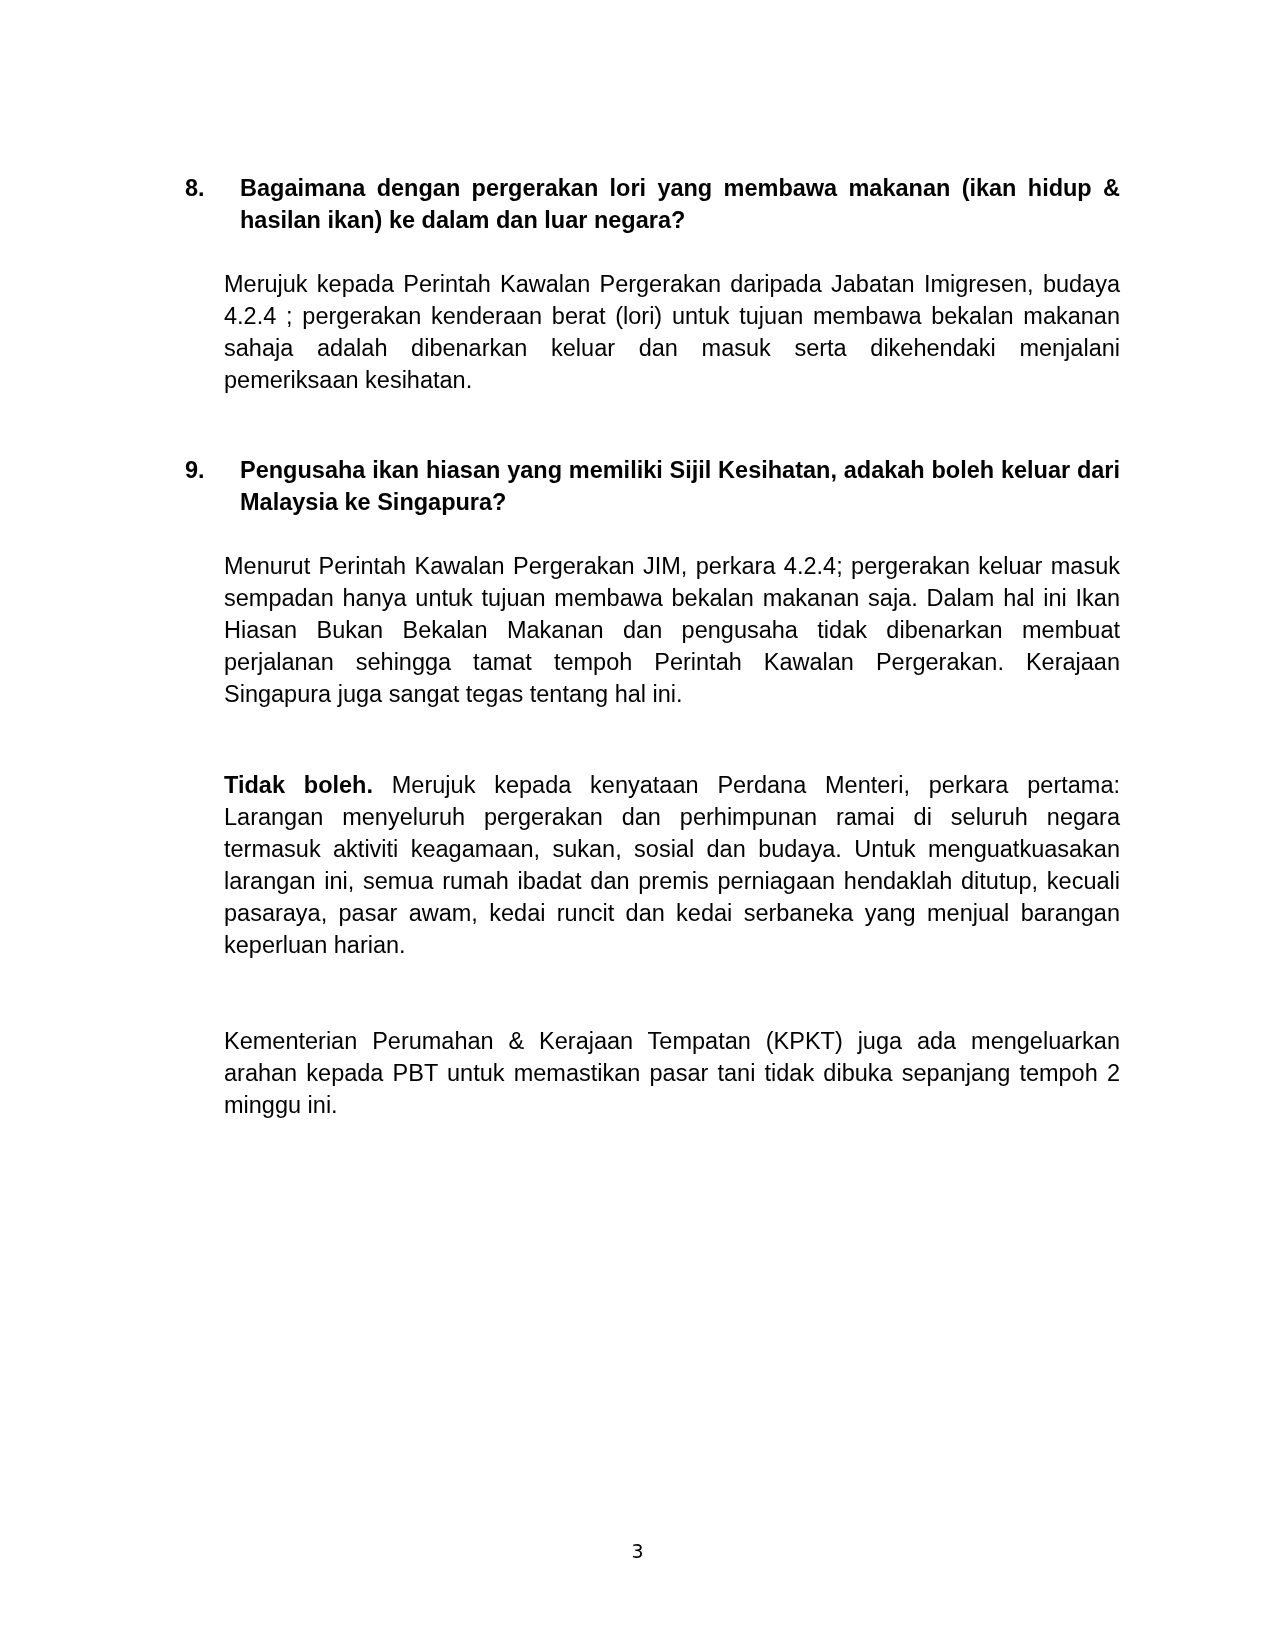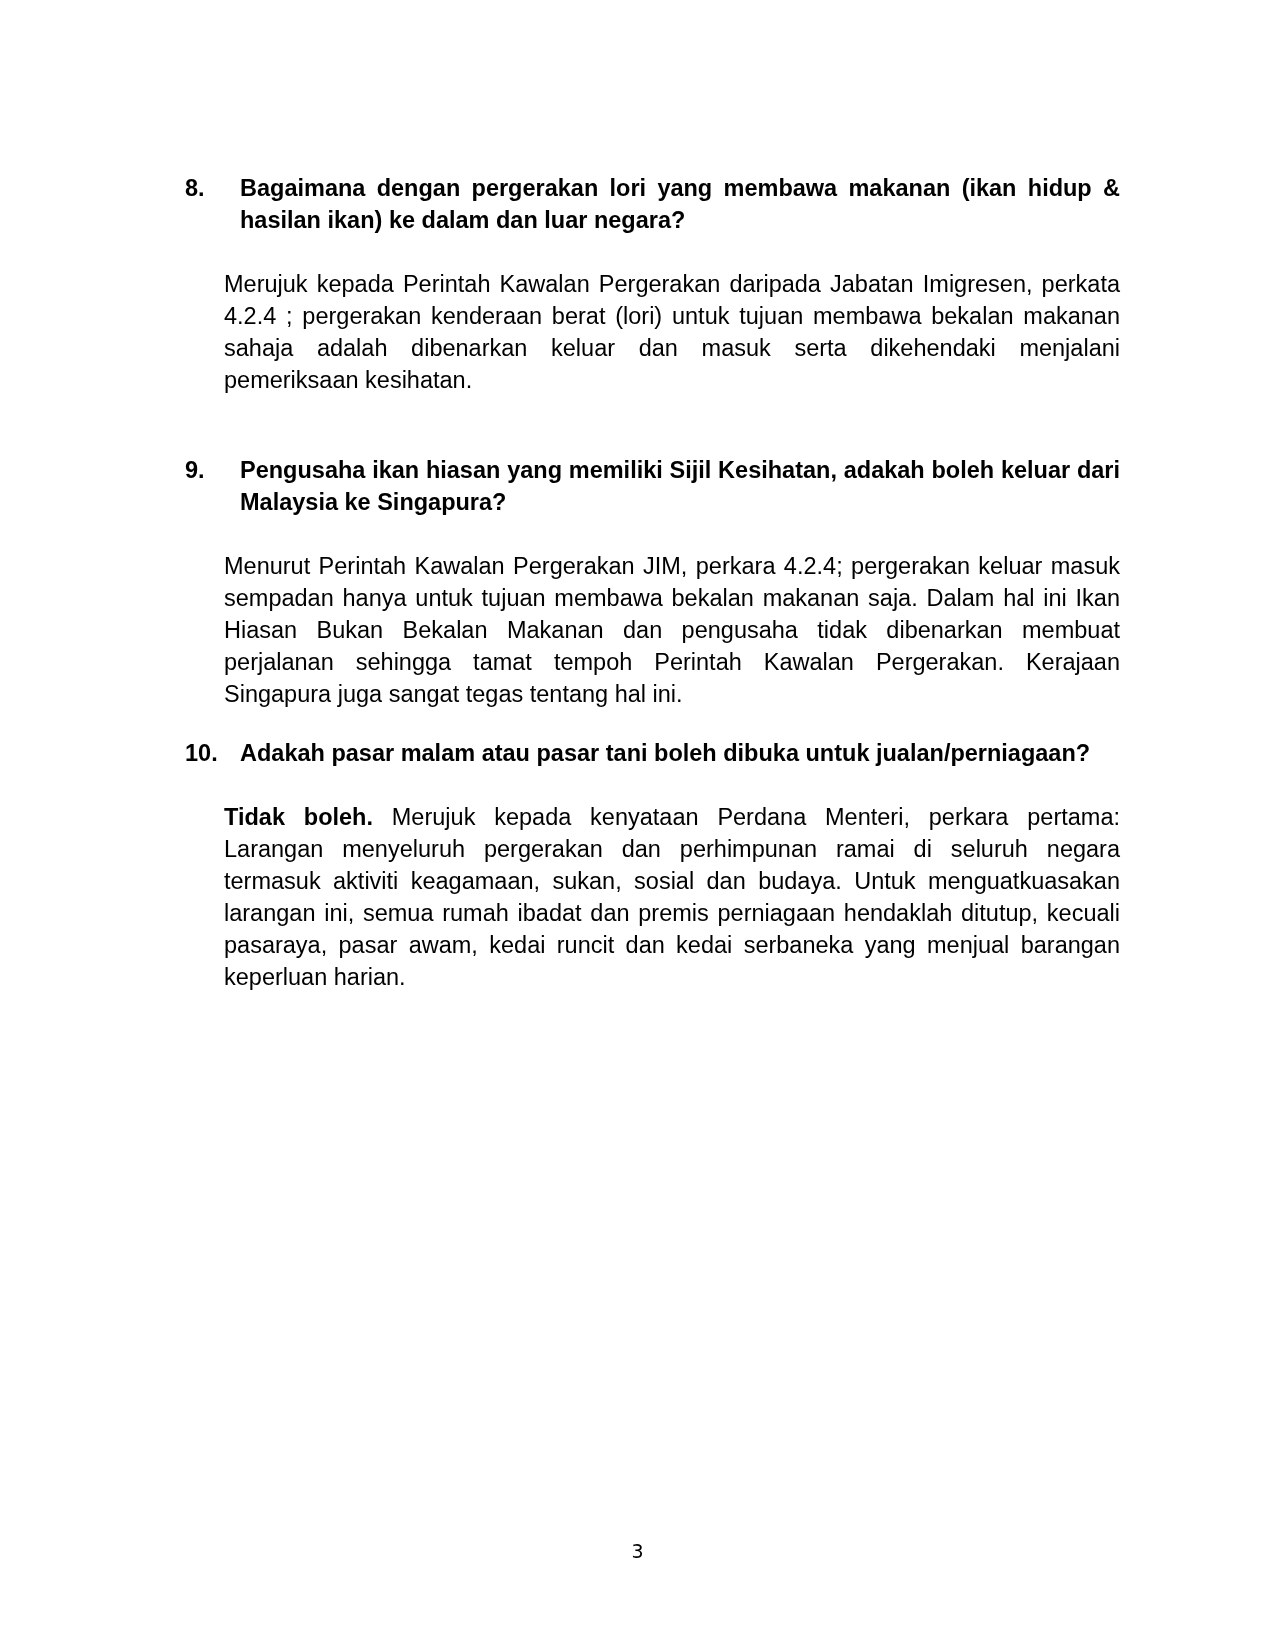--- a/index.html
+++ b/index.html
@@ -18,41 +18,38 @@
 </head>
 <body>
 
 <div class="item" style="top:172px;">
   <div class="q">
     <span class="num">8.</span>
     <span class="qtext">Bagaimana dengan pergerakan lori yang membawa makanan (ikan hidup &amp; hasilan ikan) ke dalam dan luar negara?</span>
   </div>
   <div class="gap"></div>
   <div class="ans">
-    <p>Merujuk kepada Perintah Kawalan Pergerakan daripada Jabatan Imigresen, perkata 4.2.4 ; pergerakan kenderaan berat (lori) untuk tujuan membawa bekalan makanan sahaja adalah dibenarkan keluar dan masuk serta dikehendaki menjalani pemeriksaan kesihatan.</p>
+    <p>Merujuk kepada Perintah Kawalan Pergerakan daripada Jabatan Imigresen, budaya 4.2.4 ; pergerakan kenderaan berat (lori) untuk tujuan membawa bekalan makanan sahaja adalah dibenarkan keluar dan masuk serta dikehendaki menjalani pemeriksaan kesihatan.</p>
   </div>
 </div>
 
 <div class="item" style="top:454px;">
   <div class="q">
     <span class="num">9.</span>
     <span class="qtext">Pengusaha ikan hiasan yang memiliki Sijil Kesihatan, adakah boleh keluar dari Malaysia ke Singapura?</span>
   </div>
   <div class="gap"></div>
   <div class="ans">
     <p>Menurut Perintah Kawalan Pergerakan JIM, perkara 4.2.4; pergerakan keluar masuk sempadan hanya untuk tujuan membawa bekalan makanan saja. Dalam hal ini Ikan Hiasan Bukan Bekalan Makanan dan pengusaha tidak dibenarkan membuat perjalanan sehingga tamat tempoh Perintah Kawalan Pergerakan. Kerajaan Singapura juga sangat tegas tentang hal ini.</p>
   </div>
 </div>
 
 <div class="item" style="top:737px;">
-  <div class="q">
-    <span class="num">10.</span>
-    <span class="qtext" style="text-align:left;">Adakah pasar malam atau pasar tani boleh dibuka untuk jualan/perniagaan?</span>
-  </div>
   <div class="gap"></div>
   <div class="ans">
     <p><b>Tidak boleh.</b> <span>Merujuk kepada kenyataan Perdana Menteri, perkara pertama: Larangan menyeluruh pergerakan dan perhimpunan ramai di seluruh negara termasuk aktiviti keagamaan, sukan, sosial dan budaya. Untuk menguatkuasakan larangan ini, semua rumah ibadat dan premis perniagaan hendaklah ditutup, kecuali pasaraya, pasar awam, kedai runcit dan kedai serbaneka yang menjual barangan keperluan harian.</span></p>
     <div class="gap"></div>
     <div class="gap"></div>
+    <p>Kementerian Perumahan &amp; Kerajaan Tempatan (KPKT) juga ada mengeluarkan arahan kepada PBT untuk memastikan pasar tani tidak dibuka sepanjang tempoh 2 minggu ini.</p>
   </div>
 </div>
 
 <div class="pagenum">3</div>
 
 </body></html>

